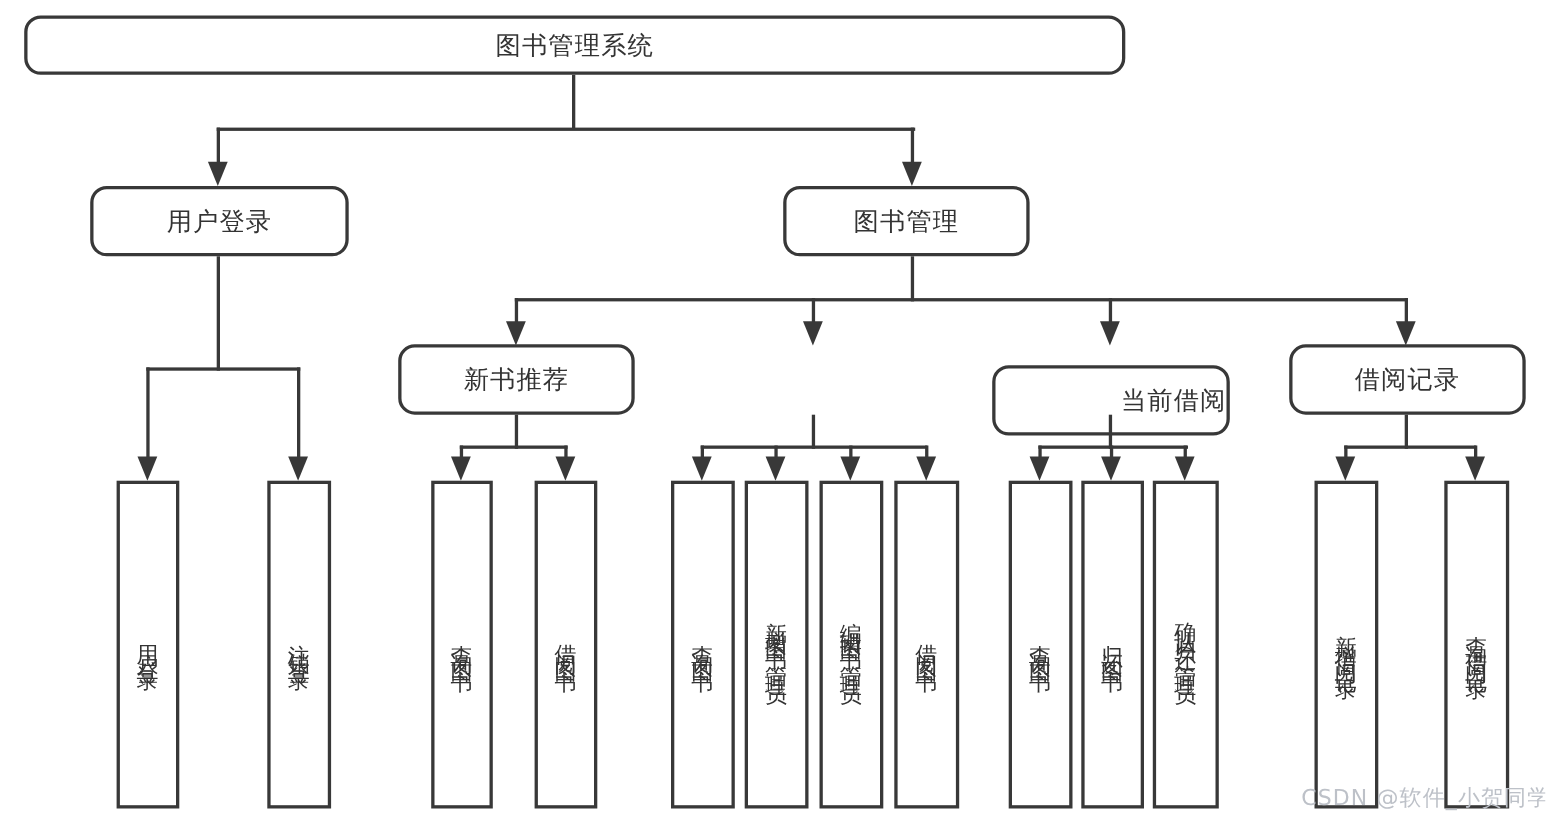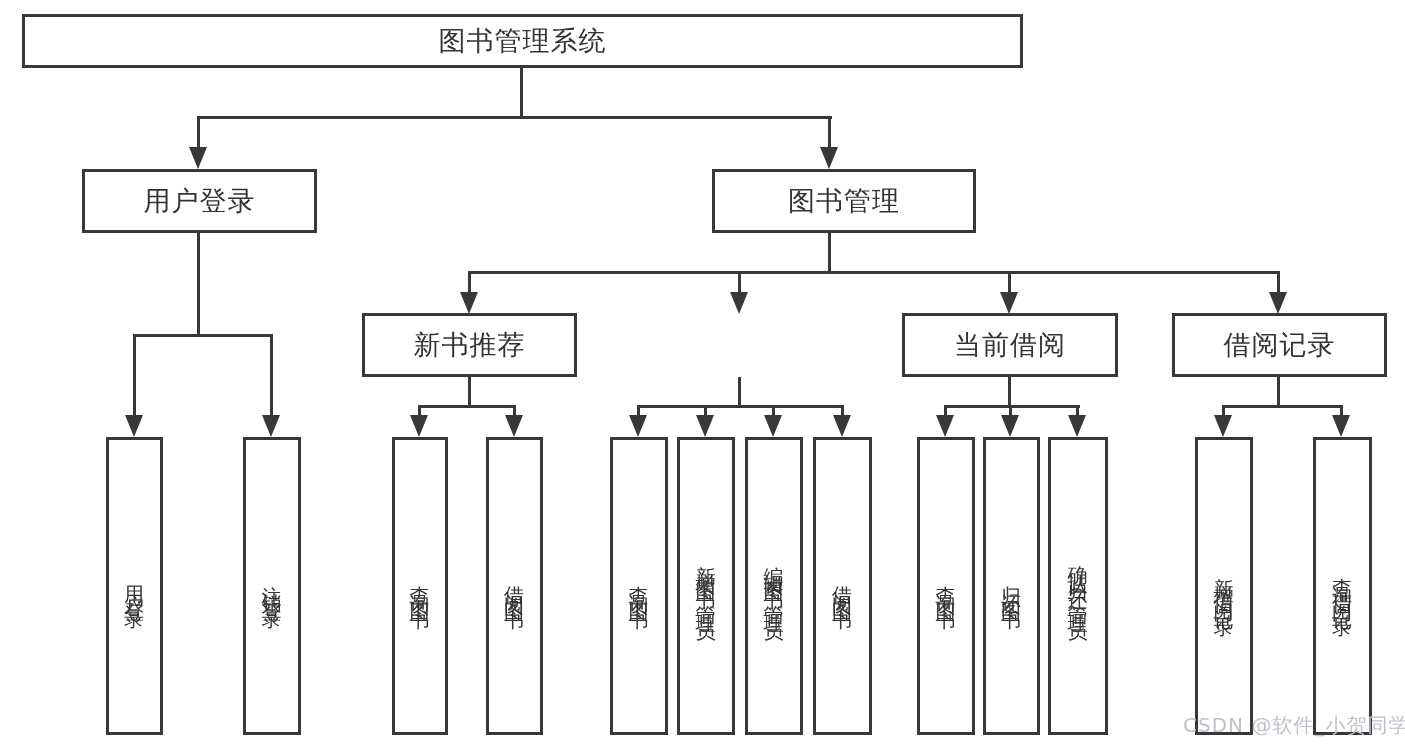--- a/index.html
+++ b/index.html
@@ -6,21 +6,21 @@
   #canvas{
     position:relative;width:1405px;height:747px;background:#ffffff;
     font-family:"DejaVu Sans","Liberation Sans",sans-serif;
     overflow:hidden;
   }
   .box{
     position:absolute;background:#ffffff;border:3px solid #383838;
     display:flex;align-items:center;justify-content:center;
     box-sizing:border-box;color:#333333;
   }
-  .hbox{font-size:27px;letter-spacing:1px;}
+  .hbox{font-size:23px;letter-spacing:1px;border-radius:15px;}
   .leaf span{
     writing-mode:vertical-rl;text-orientation:mixed;
     font-size:20px;letter-spacing:8px;line-height:1;color:#333333;
   }
   .vl,.hl{position:absolute;background:#383838;}
   .vl{width:3px;}
   .hl{height:3px;}
   .arrow{
     position:absolute;width:0;height:0;
     border-left:9px solid transparent;border-right:9px solid transparent;
@@ -44,21 +44,21 @@
   <div class="vl" style="left:520px;top:68px;height:50px;"></div>
   <div class="hl" style="left:197px;top:116px;width:635px;"></div>
   <div class="vl" style="left:197px;top:116px;height:32px;"></div>
   <div class="arrow" style="left:189px;top:147px;"></div>
   <div class="vl" style="left:828px;top:116px;height:32px;"></div>
   <div class="arrow" style="left:820px;top:147px;"></div>
 
   <div class="box hbox" style="left:82px;top:169px;width:235px;height:64px;">
     <span>用户登录</span>
   </div>
-  <div class="box hbox" style="left:712px;top:169px;width:264px;height:64px;">
+  <div class="box hbox" style="left:712px;top:169px;width:224px;height:64px;">
     <span>图书管理</span>
   </div>
 
   <div class="vl" style="left:197px;top:233px;height:104px;"></div>
   <div class="hl" style="left:133px;top:334px;width:140px;"></div>
   <div class="vl" style="left:133px;top:334px;height:82px;"></div>
   <div class="arrow" style="left:125px;top:415px;"></div>
   <div class="vl" style="left:270px;top:334px;height:82px;"></div>
   <div class="arrow" style="left:262px;top:415px;"></div>
 
@@ -69,21 +69,21 @@
   <div class="vl" style="left:738px;top:271px;height:23px;"></div>
   <div class="arrow" style="left:730px;top:292px;"></div>
   <div class="vl" style="left:1008px;top:271px;height:23px;"></div>
   <div class="arrow" style="left:1000px;top:292px;"></div>
   <div class="vl" style="left:1277px;top:271px;height:23px;"></div>
   <div class="arrow" style="left:1269px;top:292px;"></div>
 
   <div class="box hbox" style="left:362px;top:313px;width:215px;height:64px;text-align:right;">
     <span>新书推荐</span>
   </div>
-  <div class="box hbox" style="left:902px;top:313px;width:216px;height:64px;">
+  <div class="box hbox" style="left:902px;top:332px;width:216px;height:64px;justify-content:flex-end;">
     <span>当前借阅</span>
   </div>
   <div class="box hbox" style="left:1172px;top:313px;width:215px;height:64px;">
     <span>借阅记录</span>
   </div>
 
   <div class="vl" style="left:468px;top:377px;height:31px;"></div>
   <div class="hl" style="left:418px;top:405px;width:98px;"></div>
   <div class="vl" style="left:418px;top:405px;height:12px;"></div>
   <div class="arrow" style="left:410px;top:415px;"></div>

